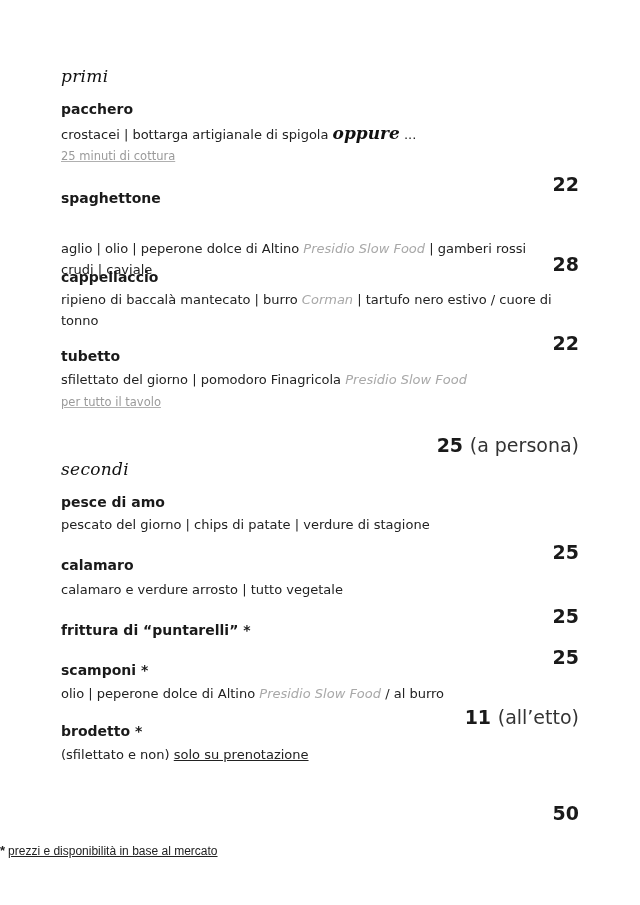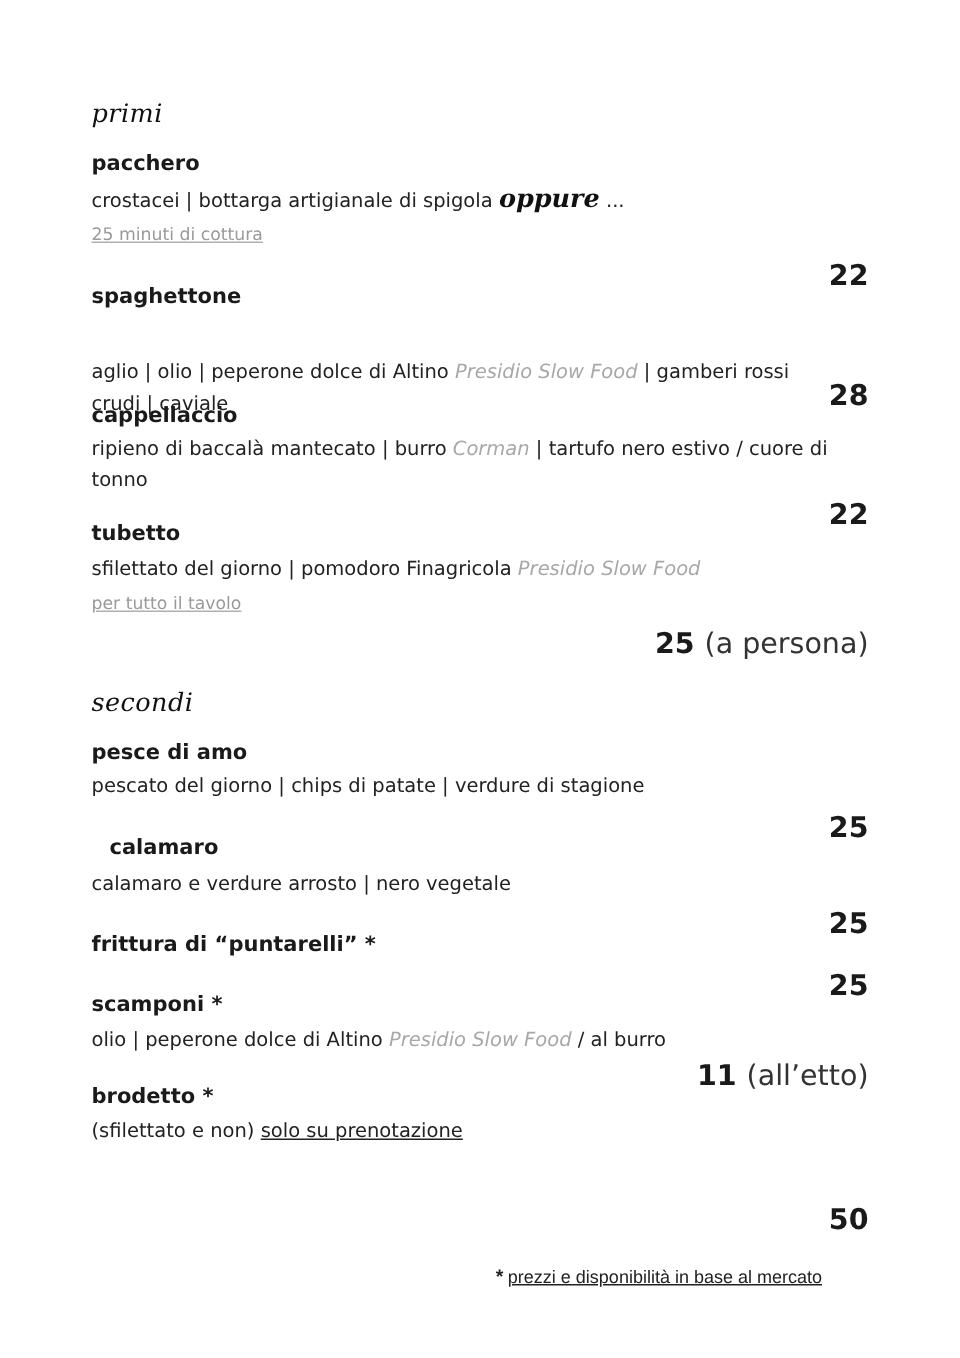--- a/index.html
+++ b/index.html
@@ -25,21 +25,21 @@
   }
   .gray-it { color: #a8a8a8; font-style: italic; font-weight: 300; }
   .script { font-family: "DejaVu Serif", serif; font-style: italic; font-size: 17px; font-weight: bold; color:#111;text-align:center; }
   .price {
     right: 61px; font-size: 19px; font-weight: bold; color: #1a1a1a; text-align: right;
     white-space: nowrap;
   }
   .price .unit { font-weight: normal; color: #333; }
   .ul { text-decoration: underline; }
   .footer {
-    left: 0; width: 548px; text-align: right; font-size: 12px; color: #222;
+    left: 0; width: 548px; text-align: left; font-size: 12px; color: #222;
     font-family: "Liberation Sans", sans-serif;
   }
   .footer .star { font-weight: bold; font-size: 13px; margin-right: 3px; }
   .footer .txt { text-decoration: underline; }
 </style>
 </head>
 <body>
 
 <div class="abs section-title" style="top:66px;">primi</div>
 
@@ -61,33 +61,33 @@
 <div class="abs desc" style="top:289px;">
   <span>ripieno di baccalà mantecato | burro </span><span class="gray-it">Corman</span><span> | tartufo nero estivo / cuore di tonno</span>
 </div>
 <div class="abs price" style="top:332px;">22</div>
 
 <div class="abs dish-name" style="top:348px;">tubetto</div>
 <div class="abs desc" style="top:369px;">
   <span>sfilettato del giorno | pomodoro Finagricola </span><span class="gray-it">Presidio Slow Food</span>
 </div>
 <div class="abs note" style="top:395px;">per tutto il tavolo</div>
-<div class="abs price" style="top:418px;margin-left:44px;">
+<div class="abs price" style="top:434px;margin-left:44px;">
   <span>25</span>
   <span class="unit">(a persona)</span>
 </div>
 
 <div class="abs section-title" style="top:459px;">secondi</div>
 
 <div class="abs dish-name" style="top:494px;">pesce di amo</div>
 <div class="abs desc" style="top:514px;">pescato del giorno | chips di patate | verdure di stagione</div>
 <div class="abs price" style="top:541px;">25</div>
 
-<div class="abs dish-name" style="top:557px;margin-left:12px;">calamaro</div>
-<div class="abs desc" style="top:579px;">calamaro e verdure arrosto | nero vegetale</div>
+<div class="abs dish-name" style="top:557px;">calamaro</div>
+<div class="abs desc" style="top:579px;">calamaro e verdure arrosto | tutto vegetale</div>
 <div class="abs price" style="top:605px;">25</div>
 
 <div class="abs dish-name" style="top:622px;">frittura di “puntarelli” *</div>
 <div class="abs price" style="top:646px;">25</div>
 
 <div class="abs dish-name" style="top:662px;">scamponi *</div>
 <div class="abs desc" style="top:683px;">
   <span>olio | peperone dolce di Altino </span><span class="gray-it">Presidio Slow Food</span><span> / al burro</span>
 </div>
 <div class="abs price" style="top:706px;">

